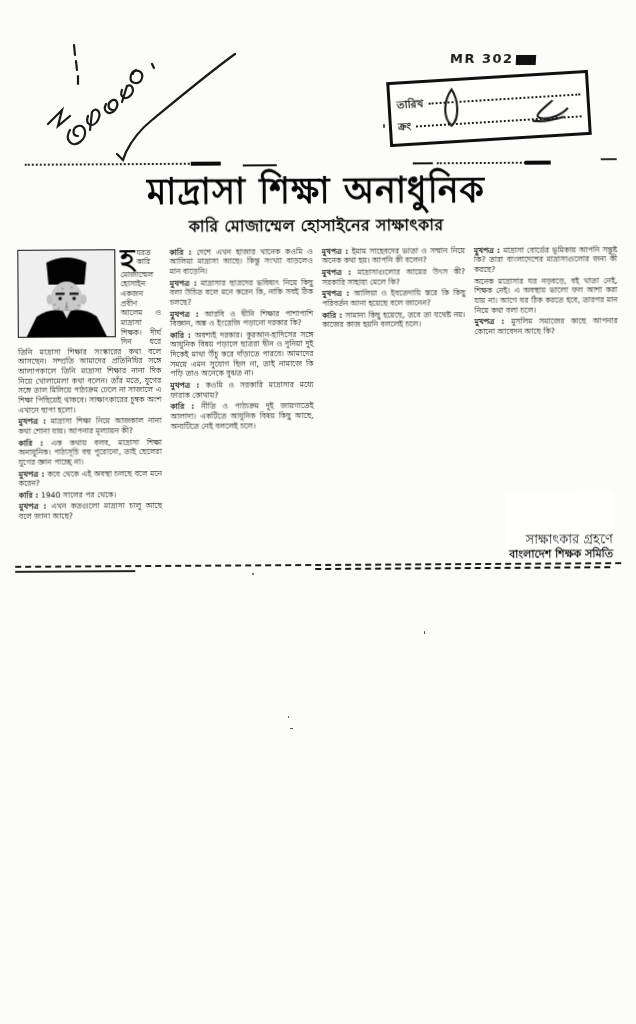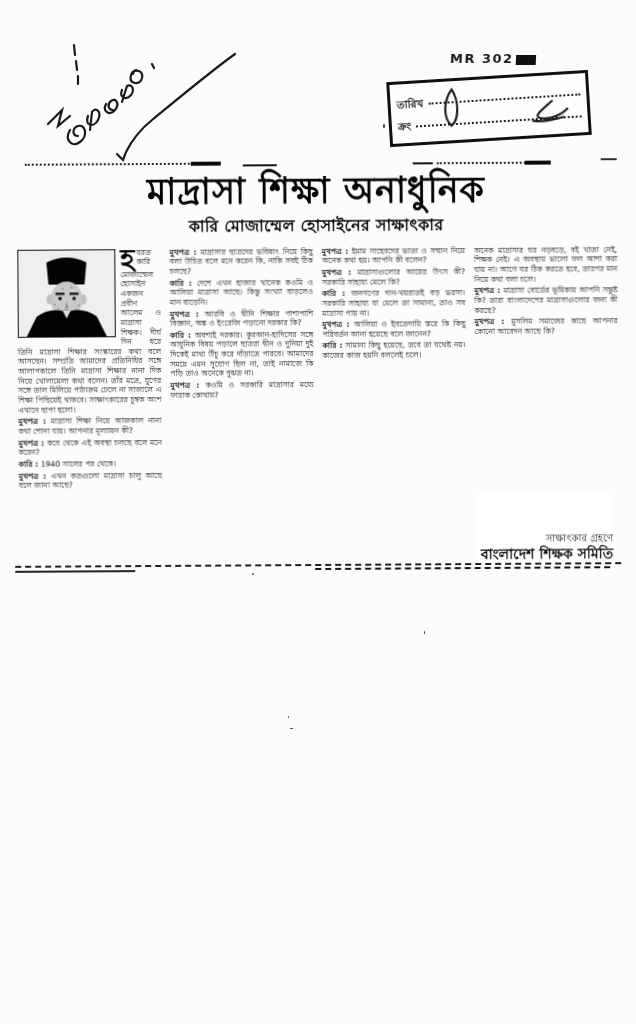--- a/index.html
+++ b/index.html
@@ -57,22 +57,22 @@
   .dropcap{float:left;font-size:27px;line-height:22px;font-weight:bold;margin:0 2px 0 0;color:#0d0d0d;}
   
   .photo{
     float:left;width:96px;height:86px;border:1.5px solid #1a1a1a;margin:1px 5px 3px 0;
     background:#eceae4;overflow:hidden;
   }
   .credit{
     position:absolute;right:8px;bottom:8px;text-align:right;line-height:1.3;
     background:rgba(252,252,250,0.85);padding-left:4px;
   }
-  .credit .l1{font-size:10px;color:#222;margin-top:40px;}
-  .credit .l2{font-size:14px;font-weight:bold;color:#131313;}
+  .credit .l1{font-size:13px;color:#222;margin-top:40px;}
+  .credit .l2{font-size:11px;font-weight:bold;color:#131313;}
   .clip-bottom{
     position:relative;margin-top:4px;height:8px;
   }
   .clip-bottom .b1{position:absolute;left:0;top:0;width:100%;border-top:2px dashed #262626;}
   .clip-bottom .b2{position:absolute;left:300px;top:4px;width:295px;border-top:2px dashed #1c1c1c;}
   .clip-bottom .b3{position:absolute;left:0px;top:5px;width:120px;border-top:2px solid #2a2a2a;}
   
   .speck{position:absolute;background:#4a4a4a;border-radius:1px;}
   .s1{left:252px;top:573px;width:2px;height:2px;}
   .s2{left:424px;top:631px;width:1px;height:3px;}
@@ -156,44 +156,45 @@
                 <circle cx="60" cy="55" r="0.8"></circle>
               <circle cx="44" cy="38" r="0.8"></circle>
                 <circle cx="53" cy="37" r="0.8"></circle>
               <circle cx="40" cy="58" r="0.7"></circle>
                 <circle cx="57" cy="59" r="0.7"></circle>
             </g>
           </svg>
         </div>
         <p><span class="dropcap">হ</span><span class="qa-label"></span><span>যরত কারি মোজাম্মেল হোসাইন একজন প্রবীণ আলেম ও মাদ্রাসা শিক্ষক। দীর্ঘ দিন ধরে তিনি মাদ্রাসা শিক্ষার সংস্কারের কথা বলে আসছেন। সম্প্রতি আমাদের প্রতিনিধির সঙ্গে আলাপকালে তিনি মাদ্রাসা শিক্ষার নানা দিক নিয়ে খোলামেলা কথা বলেন। তাঁর মতে, যুগের সঙ্গে তাল মিলিয়ে পাঠ্যক্রম ঢেলে না সাজালে এ শিক্ষা পিছিয়েই থাকবে। সাক্ষাৎকারের চুম্বক অংশ এখানে ছাপা হলো।</span></p>
         <p><span class="qa-label">মুখপত্র :</span><span>মাদ্রাসা শিক্ষা নিয়ে আজকাল নানা কথা শোনা যায়। আপনার মূল্যায়ন কী?</span></p>
+        <p><span class="qa-label">কারি :</span><span>এক কথায় বলব, মাদ্রাসা শিক্ষা অনাধুনিক। পাঠ্যসূচি বহু পুরোনো, তাই ছেলেরা যুগের জ্ঞান পাচ্ছে না।</span></p>
         <p><span class="qa-label">মুখপত্র :</span><span>কবে থেকে এই অবস্থা চলছে বলে মনে করেন?</span></p>
         <p><span class="qa-label">কারি :</span><span>1940 সালের পর থেকে।</span></p>
         <p><span class="qa-label">মুখপত্র :</span><span>এখন কতগুলো মাদ্রাসা চালু আছে বলে জানা আছে?</span></p>
       </div>
 
       <div class="col">
+        <p><span class="qa-label">কারি :</span><span>দেশে এখন হাজার খানেক কওমি ও আলিয়া মাদ্রাসা আছে। কিন্তু সংখ্যা বাড়লেও মান বাড়েনি।</span></p>
         <p><span class="qa-label">মুখপত্র :</span><span>মাদ্রাসার ছাত্রদের ভবিষ্যৎ নিয়ে কিছু বলা উচিত বলে মনে করেন কি, নাকি সবই ঠিক চলছে?</span></p>
-        <p><span class="qa-label">কারি :</span><span>দেশে এখন হাজার খানেক কওমি ও আলিয়া মাদ্রাসা আছে। কিন্তু সংখ্যা বাড়লেও মান বাড়েনি।</span></p>
         <p><span class="qa-label">মুখপত্র :</span><span>আরবি ও দ্বীনি শিক্ষার পাশাপাশি বিজ্ঞান, অঙ্ক ও ইংরেজি পড়ানো দরকার কি?</span></p>
         <p><span class="qa-label">কারি :</span><span>অবশ্যই দরকার। কুরআন-হাদিসের সঙ্গে আধুনিক বিষয় পড়ালে ছাত্ররা দ্বীন ও দুনিয়া দুই দিকেই মাথা উঁচু করে দাঁড়াতে পারবে। আমাদের সময়ে এমন সুযোগ ছিল না, তাই নামাজে কি পড়ি তাও অনেকে বুঝত না।</span></p>
         <p><span class="qa-label">মুখপত্র :</span><span>কওমি ও সরকারি মাদ্রাসার মধ্যে ফারাক কোথায়?</span></p>
+        <p><span class="qa-label">কারি :</span><span>নীতি ও পাঠ্যক্রম দুই জায়গাতেই আলাদা। একটিতে আধুনিক বিষয় কিছু আছে, অন্যটিতে নেই বললেই চলে।</span></p>
       </div>
 
       <div class="col">
         <p><span class="qa-label">মুখপত্র :</span><span>ইমাম সাহেবদের ভাতা ও সম্মান নিয়ে অনেক কথা হয়। আপনি কী বলেন?</span></p>
         <p><span class="qa-label">মুখপত্র :</span><span>মাদ্রাসাগুলোর আয়ের উৎস কী? সরকারি সাহায্য মেলে কি?</span></p>
-        <p><span class="qa-label">কারি :</span><span>জনগণের দান-খয়রাতই বড় ভরসা। সরকারি সাহায্য যা মেলে তা সামান্য, তাও সব মাদ্রাসা পায় না।</span></p>
         <p><span class="qa-label">মুখপত্র :</span><span>আলিয়া ও ইবতেদায়ি স্তরে কি কিছু পরিবর্তন আনা হয়েছে বলে জানেন?</span></p>
         <p><span class="qa-label">কারি :</span><span>সামান্য কিছু হয়েছে, তবে তা যথেষ্ট নয়। কাজের কাজ হয়নি বললেই চলে।</span></p>
       </div>
 
       <div class="col">
+        <p><span class="qa-label">মুখপত্র :</span><span>মাদ্রাসা বোর্ডের ভূমিকায় আপনি সন্তুষ্ট কি? তারা বাংলাদেশের মাদ্রাসাগুলোর জন্য কী করছে?</span></p>
         <p><span class="qa-label"></span><span>অনেক মাদ্রাসার ঘর নড়বড়ে, বই খাতা নেই, শিক্ষক নেই। এ অবস্থায় ভালো ফল আশা করা যায় না। আগে ঘর ঠিক করতে হবে, তারপর মান নিয়ে কথা বলা চলে।</span></p>
-        <p><span class="qa-label">মুখপত্র :</span><span>মাদ্রাসা বোর্ডের ভূমিকায় আপনি সন্তুষ্ট কি? তারা বাংলাদেশের মাদ্রাসাগুলোর জন্য কী করছে?</span></p>
         <p><span class="qa-label">মুখপত্র :</span><span>মুসলিম সমাজের কাছে আপনার কোনো আবেদন আছে কি?</span></p>
       </div>
     </div>
 
     <div class="credit">
       <div class="l1">সাক্ষাৎকার গ্রহণে</div>
       <div class="l2">বাংলাদেশ শিক্ষক সমিতি</div>
     </div>
 
     <div class="clip-bottom">

